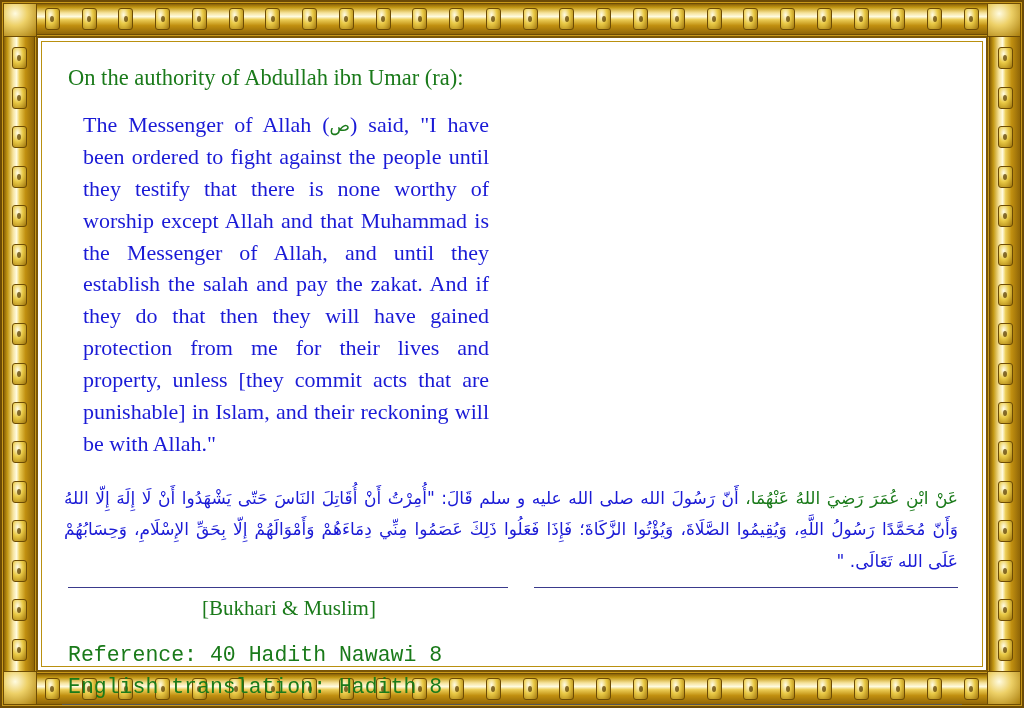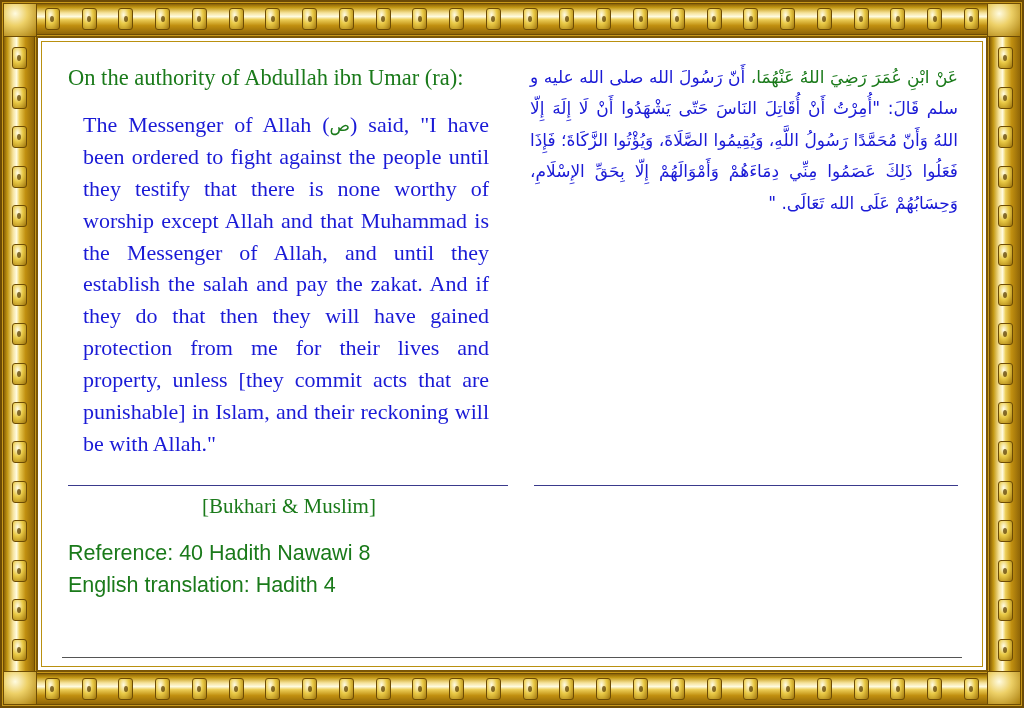--- a/index.html
+++ b/index.html
@@ -142,21 +142,21 @@
     top: 44px; left: 44px; right: 44px; bottom: 44px;
     background: #ffffff;
     box-sizing: border-box;
     padding: 10px 14px 6px 14px;
     display: flex;
     flex-direction: column;
   }
 
   .cols {
     display: flex;
-    flex-direction: row;
+    flex-direction: column;
     flex: 0 0 auto;
   }
 
   .col-en {
     width: 452px;
     padding: 8px 6px 0 10px;
     box-sizing: border-box;
   }
   .col-sep {
     width: 14px;
@@ -243,21 +243,21 @@
     font-size: 22px;
     font-family: "DejaVu Sans", sans-serif;
   }
 
   .refs {
     margin-top: 18px;
     padding-left: 10px;
     color: #1a7a1a;
     font-size: 21.5px;
     line-height: 1.5;
-    font-family: Liberation Sans, sans-serif;
+    font-family: Liberation Mono, monospace;
   }
 
   .bottom-rule {
     margin-top: auto;
     border-top: 1px solid #555;
     margin-left: 4px;
     margin-right: 4px;
   }
 </style>
 </head>
@@ -405,18 +405,18 @@
       <div class="rule-gap"></div>
       <div class="rule rule-ar"></div>
     </div>
 
     <div class="src-row">
       <div class="src-en">[Bukhari &amp; Muslim]</div>
     </div>
 
     <div class="refs">
       <div>Reference: 40 Hadith Nawawi 8</div>
-      <div>English translation: Hadith 4</div>
+      <div>English translation: Hadith 8</div>
     </div>
 
     <div class="bottom-rule"></div>
   </div>
 </div>
 
 </body></html>

